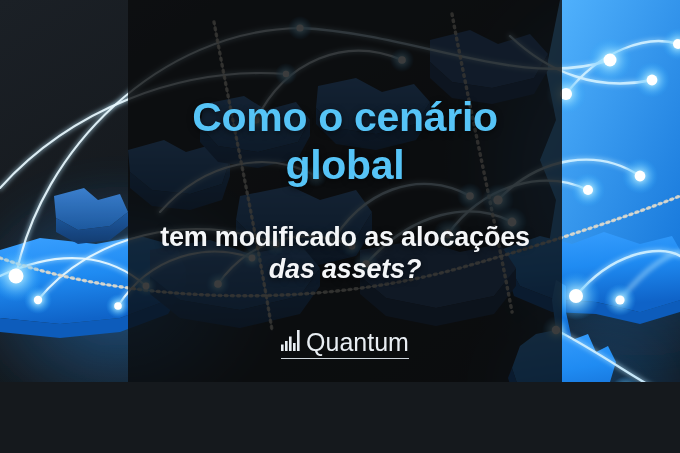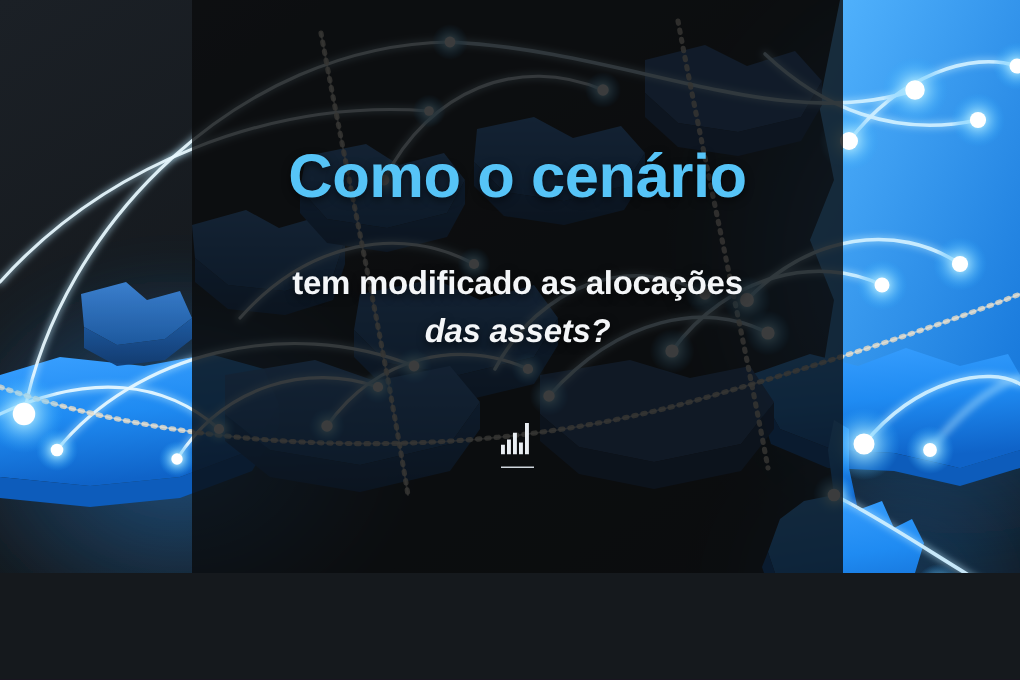--- a/index.html
+++ b/index.html
@@ -45,21 +45,21 @@
     font-weight:bold;
     color:#56c4f7;
     letter-spacing:-0.3px;
     text-shadow:0 2px 6px rgba(0,0,0,.55);
   }
   .headline .l2{ display:block; }
 
   .subhead{
     margin-top:32px;
     width:410px;
-    font-size:22px;
+    font-size:27px;
     line-height:32px;
     font-weight:bold;
     color:#f4f6f8;
     letter-spacing:-0.2px;
     text-shadow:0 2px 6px rgba(0,0,0,.6);
   }
   .subhead .l2{ display:block;font-style:italic; }
 
   
   .logo{
@@ -325,33 +325,35 @@
       <rect x="0" y="440" width="680" height="13" fill="#0b0e11" opacity="0.85"></rect>
     </svg>
   </div>
 
   <div class="panel-overlay"></div>
 
   <div class="content">
 
     <h1 class="headline">
       <span>Como o cenário</span>
+      <span class="l2">global</span>
     </h1>
 
     <h2 class="subhead">
       <span>tem modificado as alocações</span>
       <span class="l2">das assets?</span>
     </h2>
 
     <div class="logo">
       <span class="logo-mark">
         <svg width="22" height="21" viewBox="0 0 22 21" xmlns="http://www.w3.org/2000/svg">
           <rect x="0" y="14.5" width="2.6" height="6.5" fill="#e9eef3"></rect>
           <rect x="4" y="11" width="2.6" height="10" fill="#e9eef3"></rect>
           <rect x="8" y="6.5" width="2.6" height="14.5" fill="#e9eef3"></rect>
           <rect x="12" y="13" width="2.6" height="8" fill="#e9eef3"></rect>
           <rect x="16" y="0" width="2.6" height="21" fill="#e9eef3"></rect>
         </svg>
       </span>
+      <span class="logo-word">Quantum</span>
     </div>
 
   </div>
 </div>
 
 </body></html>

